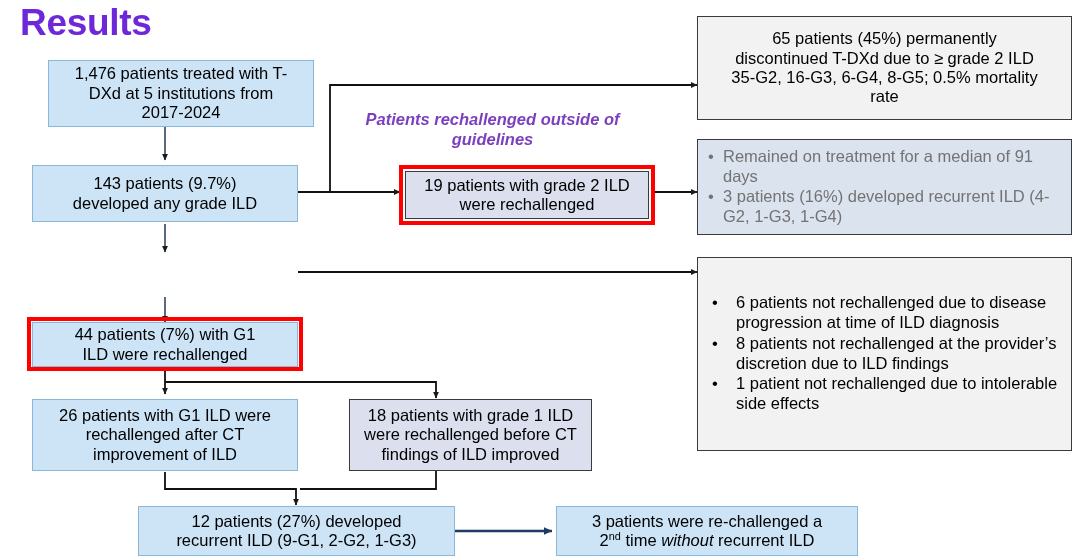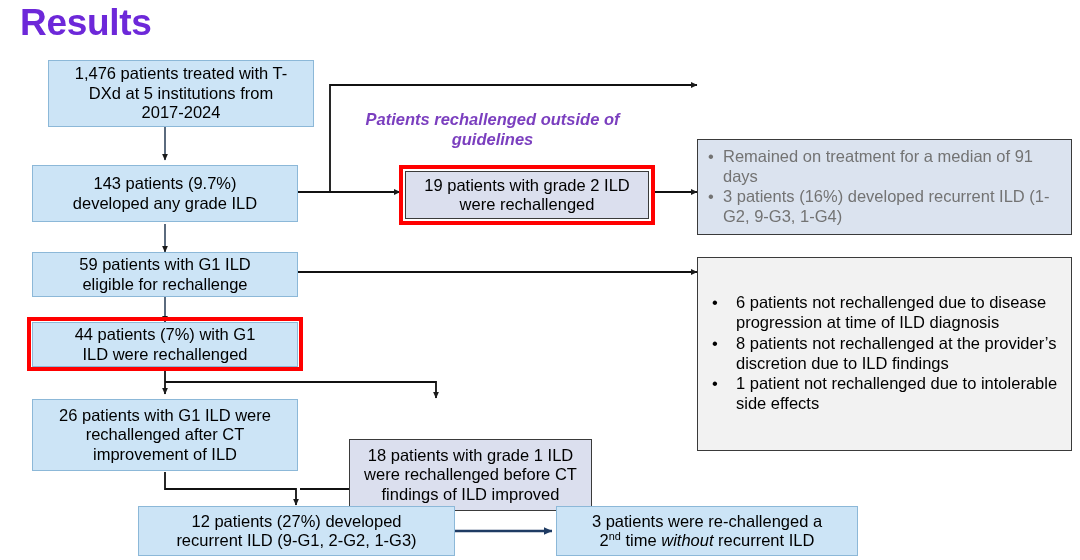--- a/index.html
+++ b/index.html
@@ -124,26 +124,20 @@
     </div>
   </div>
 
   <div class="node blue" style="left:32px;top:165px;width:266px;height:57px;">
     <div class="txt pad">
       <div>143 patients (9.7%)</div>
       <div>developed any grade ILD</div>
     </div>
   </div>
 
-  <div class="node blue" style="left:32px;top:252px;width:266px;height:45px;">
-    <div class="txt pad">
-      <div>59 patients with G1 ILD</div>
-      <div>eligible for rechallenge</div>
-    </div>
-  </div>
 
   <div class="redring" style="left:27px;top:317px;width:276px;height:54px;"></div>
   <div class="node blue" style="left:32px;top:322px;width:266px;height:45px;">
     <div class="txt pad">
       <div>44 patients (7%) with G1</div>
       <div>ILD were rechallenged</div>
     </div>
   </div>
 
   <div class="node blue" style="left:32px;top:399px;width:266px;height:72px;">
@@ -155,21 +149,21 @@
   </div>
 
   <div class="redring" style="left:399px;top:165px;width:256px;height:60px;"></div>
   <div class="node lav" style="left:405px;top:171px;width:244px;height:48px;">
     <div class="txt pad">
       <div>19 patients with grade 2 ILD</div>
       <div>were rechallenged</div>
     </div>
   </div>
 
-  <div class="node lav" style="left:349px;top:399px;width:243px;height:72px;margin-top:40px;">
+  <div class="node lav" style="left:349px;top:399px;width:243px;height:72px;">
     <div class="txt pad">
       <div>18 patients with grade 1 ILD</div>
       <div>were rechallenged before CT</div>
       <div>findings of ILD improved</div>
     </div>
   </div>
 
   <div class="node blue" style="left:138px;top:506px;width:317px;height:50px;">
     <div class="txt pad">
       <div>12 patients (27%) developed</div>
@@ -177,26 +171,34 @@
     </div>
   </div>
 
   <div class="node blue" style="left:556px;top:506px;width:302px;height:50px;">
     <div class="txt pad">
       <div>3 patients were re-challenged a</div>
       <div>2<sup>nd</sup> time <span class="it">without</span> recurrent ILD</div>
     </div>
   </div>
 
+  <div class="node grey" style="left:697px;top:16px;width:375px;height:104px;">
+    <div class="txt pad">
+      <div>65 patients (45%) permanently</div>
+      <div>discontinued T-DXd due to ≥ grade 2 ILD</div>
+      <div>35-G2, 16-G3, 6-G4, 8-G5; 0.5% mortality</div>
+      <div>rate</div>
+    </div>
+  </div>
 
   <div class="node lav-navy" style="left:697px;top:139px;width:375px;height:96px;">
     <div class="txt pad">
       <ul class="blist">
         <li>Remained on treatment for a median of 91 days</li>
-        <li>3 patients (16%) developed recurrent ILD (1-G2, 9-G3, 1-G4)</li>
+        <li>3 patients (16%) developed recurrent ILD (4-G2, 1-G3, 1-G4)</li>
       </ul>
     </div>
   </div>
 
   <div class="node grey" style="left:697px;top:257px;width:375px;height:194px;">
     <div class="txt pad">
       <ul class="blist wide">
         <li>6 patients not rechallenged due to disease progression at time of ILD diagnosis</li>
         <li>8 patients not rechallenged at the provider’s discretion due to ILD findings</li>
         <li>1 patient not rechallenged due to intolerable side effects</li>

